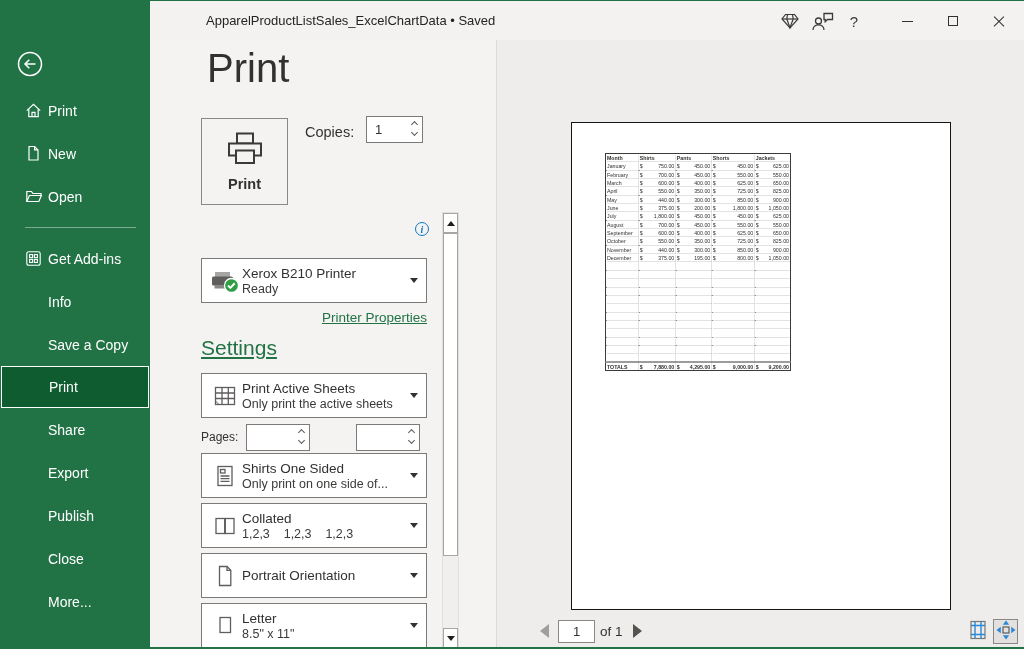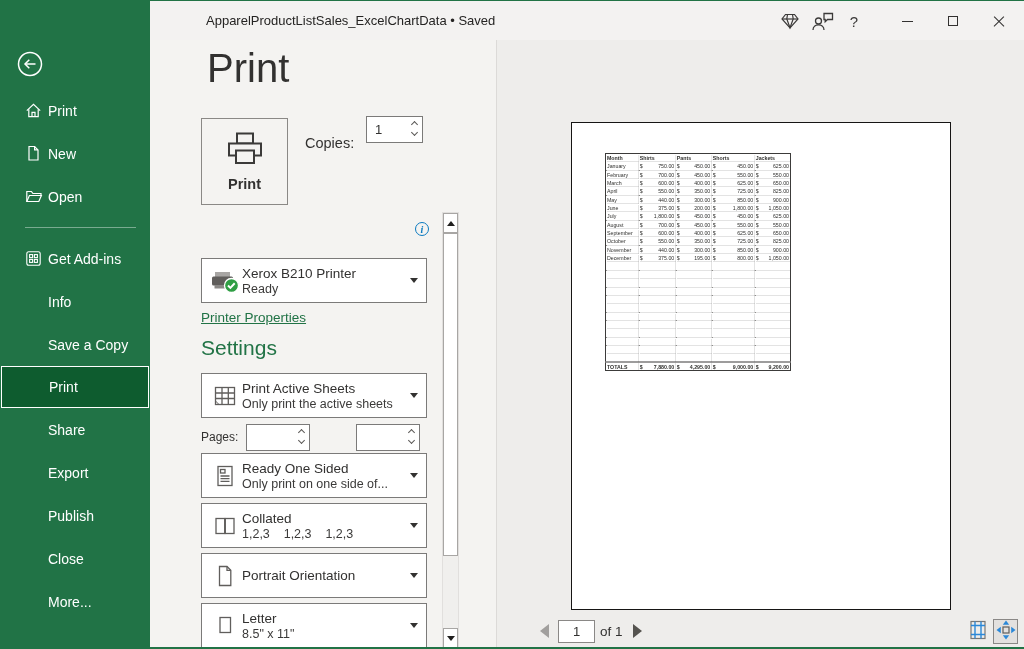--- a/index.html
+++ b/index.html
@@ -27,40 +27,40 @@
   .sb-item { height:43px; display:flex; align-items:center; padding-left:25px; color:#fff; font-size:14px; cursor:default; }
   .sb-item .sb-icon { width:23px; height:17px; display:flex; align-items:center; }
   .sb-item.selected { background:var(--selgreen,#0e5c2f); border:1px solid #fff; margin:0 1px; padding-left:24px; height:42px; }
   .sb-divider { height:1px; background:rgba(255,255,255,0.4); margin:9px 14px 9px 25px; }
 
   
   #settings-panel { position:absolute; left:150px; top:40px; width:346px; height:609px; background:#f4f3f1; }
   #page-title { position:absolute; left:57px; top:6px; font-size:40px; font-weight:300; color:#323130; }
   #print-btn { position:absolute; left:51px; top:78px; width:87px; height:87px; background:transparent; border:1px solid #8a8886; display:flex; flex-direction:column; align-items:center; justify-content:center; gap:7px; }
   #print-btn .pb-label { font-size:14.5px; font-weight:700; color:#323130; }
-  #copies-label { position:absolute; left:155px; top:84px; font-size:14.5px; color:#323130;margin-top:11px; }
+  #copies-label { position:absolute; left:155px; top:84px; font-size:14.5px; color:#323130; }
   .spin-input { position:absolute; background:#fff; border:1px solid #7b7a79; }
   .spin-input input { position:absolute; left:0; top:0; width:calc(100% - 16px); height:100%; border:none; outline:none; background:transparent; font-size:13px; padding-left:8px; font-family:"Liberation Sans",sans-serif; color:#323130; }
   #copies-box { left:216px; top:76px; width:57px; height:27px; }
   .spin { position:absolute; right:5px; top:5px; display:flex; flex-direction:column; gap:6px; }
   .chev { width:5px; height:5px; border-right:1.3px solid #5a5856; border-bottom:1.3px solid #5a5856; display:block; }
   .chev.up { transform:rotate(-135deg); }
   .chev.down { transform:rotate(45deg); margin-top:-3px; }
   #info-icon { position:absolute; left:265px; top:182px; width:14px; height:14px; border:1.4px solid var(--blue,#0b7ac0); border-radius:50%; color:var(--blue,#0b7ac0); font-family:"Liberation Serif",serif; font-style:italic; font-weight:700; font-size:10px; display:flex; align-items:center; justify-content:center; }
   .sec-heading { position:absolute; left:51px; font-size:21px; font-weight:400; color:var(--green,#217346); }
   #printer-heading { top:180px;margin-top:34px; }
-  #settings-heading { top:296px; }
+  #settings-heading { top:296px;text-decoration:underline; }
   .dd { position:absolute; left:51px; width:226px; height:45px; background:#fff; border:1px solid #7b7a79; display:flex; align-items:center; padding:0 8px 0 6px; }
   .dd-icon { width:34px; display:flex; align-items:center; justify-content:center; flex:none; }
   .dd-text { flex:1; display:flex; flex-direction:column; justify-content:center; gap:1px; overflow:hidden; }
   .dd-title { font-size:13.5px; color:#323130; white-space:pre; }
   .dd-sub { font-size:12.5px; color:#3b3a39; white-space:pre; }
   .caret { width:0; height:0; border-left:4.5px solid transparent; border-right:4.5px solid transparent; border-top:5px solid #323130; flex:none; margin-left:4px; }
   #printer-dd { top:218px; }
-  #printer-props { position:absolute; left:51px; top:270px; width:226px; text-align:left; font-size:13.5px; color:var(--green,#217346); text-decoration:underline; cursor:pointer; }
+  #printer-props { position:absolute; left:51px; top:270px; width:226px; text-align:right; font-size:13.5px; color:var(--green,#217346); text-decoration:underline; cursor:pointer; }
   #pages-row { position:absolute; left:0; top:384px; width:346px; height:27px; }
   #pages-label { position:absolute; left:51px; top:6px; font-size:12px; color:#323130; }
   #pages-from { left:96px; top:0; width:64px; height:27px; }
   #pages-to-lbl { position:absolute; left:178px; top:6px; font-size:13.5px; color:#323130;margin-left:41px; }
   #pages-to { left:206px; top:0; width:64px; height:27px; }
 
   
   #scrollbar { position:absolute; left:292px; top:172px; width:17px; height:437px; background:#f0efed; border:1px solid #e1dfdd; }
   .sb-arrow { position:absolute; left:0; width:15px; height:20px; background:#fff; border:1px solid #a8a6a4; display:flex; align-items:center; justify-content:center; }
   .sb-arrow.up { top:0; }
@@ -276,21 +276,21 @@
         </div>
         <div class="dd" style="top: 413px;">
           <span class="dd-icon">
             <svg width="26" height="26" viewBox="0 0 26 26" fill="none" stroke="#605e5c" stroke-width="1.3">
               <rect x="6" y="3.5" width="14" height="19"></rect>
               <rect x="8.5" y="6.5" width="4.5" height="3.5"></rect>
               <path d="M8.5 13 h9 M8.5 15.7 h9 M8.5 18.4 h9"></path>
             </svg>
           </span>
           <span class="dd-text">
-            <span class="dd-title">Ready One Sided</span>
+            <span class="dd-title">Shirts One Sided</span>
             <span class="dd-sub">Only print on one side of...</span>
           </span>
           <span class="caret"></span>
         </div>
         <div class="dd" style="top: 463px;">
           <span class="dd-icon">
             <svg width="26" height="26" viewBox="0 0 26 26" fill="none" stroke="#605e5c" stroke-width="1.3">
               <rect x="4" y="5.5" width="8.7" height="15"></rect>
               <rect x="13.3" y="5.5" width="8.7" height="15"></rect>
             </svg>

